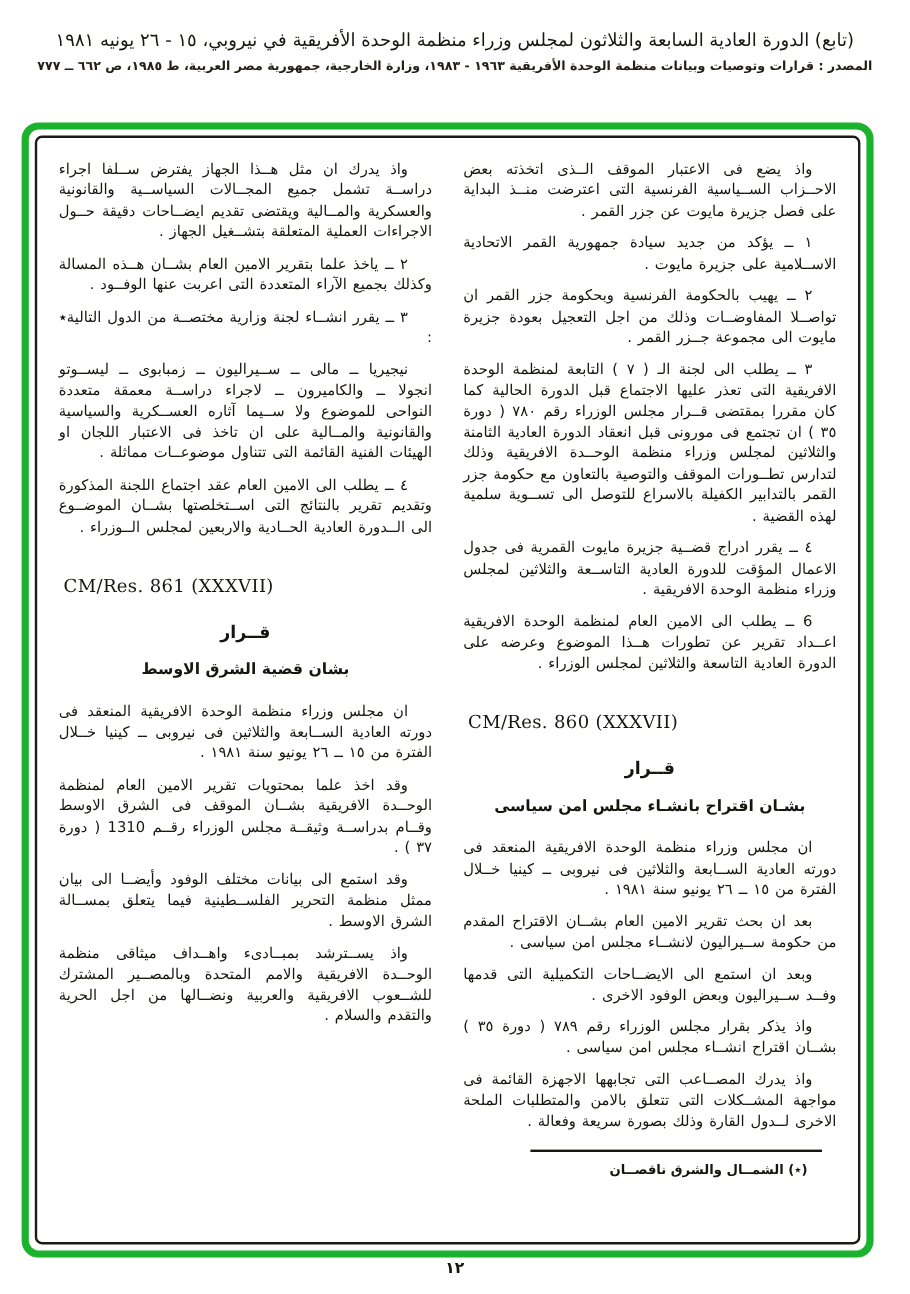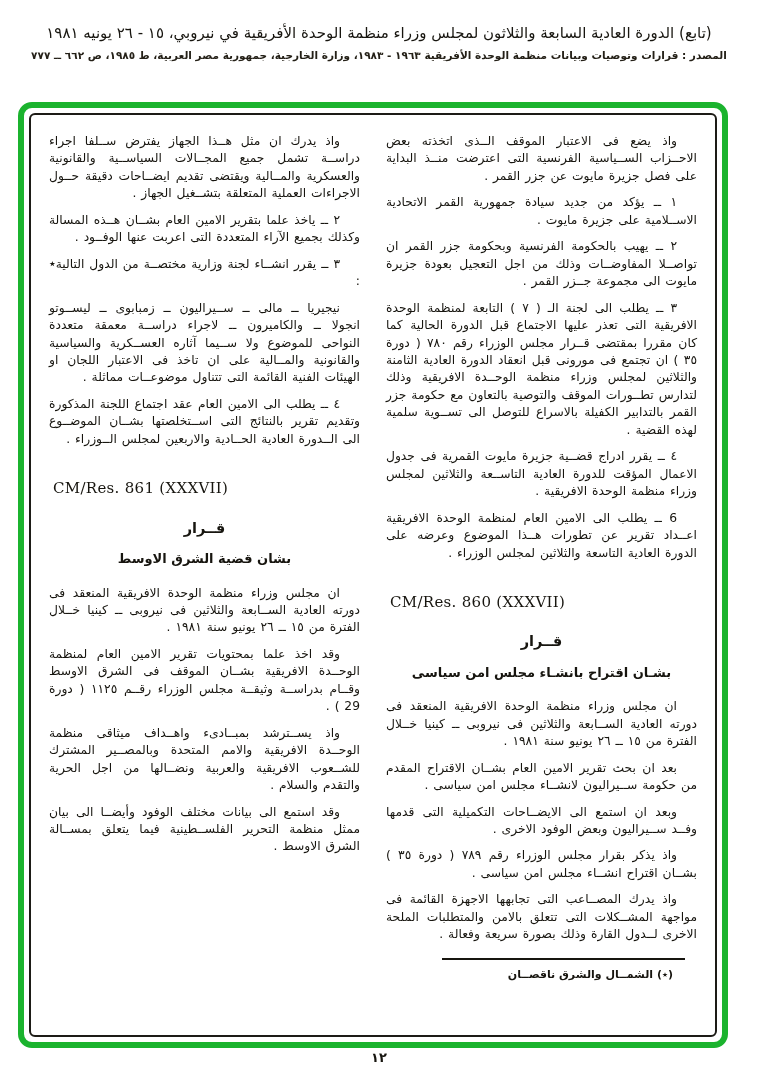--- a/index.html
+++ b/index.html
@@ -79,22 +79,22 @@
         <p class="para">٢ ــ ياخذ علما بتقرير الامين العام بشــان هــذه المسالة وكذلك بجميع الآراء المتعددة التى اعربت عنها الوفــود .</p>
         <p class="para">٣ ــ يقرر انشــاء لجنة وزارية مختصــة من الدول التالية٭ :</p>
         <p class="para">نيجيريا ــ مالى ــ ســيراليون ــ زمبابوى ــ ليســوتو انجولا ــ والكاميرون ــ لاجراء دراســة معمقة متعددة النواحى للموضوع ولا ســيما آثاره العســكرية والسياسية والقانونية والمــالية على ان تاخذ فى الاعتبار اللجان او الهيئات الفنية القائمة التى تتناول موضوعــات مماثلة .</p>
         <p class="para">٤ ــ يطلب الى الامين العام عقد اجتماع اللجنة المذكورة وتقديم تقرير بالنتائج التى اســتخلصتها بشــان الموضــوع الى الــدورة العادية الحــادية والاربعين لمجلس الــوزراء .</p>
 
         <div class="res-num">CM/Res. 861 (XXXVII)</div>
         <div class="res-title">قــرار</div>
         <div class="res-subtitle">بشان قضية الشرق الاوسط</div>
 
         <p class="para">ان مجلس وزراء منظمة الوحدة الافريقية المنعقد فى دورته العادية الســابعة والثلاثين فى نيروبى ــ كينيا خــلال الفترة من ١٥ ــ ٢٦ يونيو سنة ١٩٨١ .</p>
-        <p class="para">وقد اخذ علما بمحتويات تقرير الامين العام لمنظمة الوحــدة الافريقية بشــان الموقف فى الشرق الاوسط وقــام بدراســة وثيقــة مجلس الوزراء رقــم ١١٢٥ ( دورة 29 ) .</p>
+        <p class="para">وقد اخذ علما بمحتويات تقرير الامين العام لمنظمة الوحــدة الافريقية بشــان الموقف فى الشرق الاوسط وقــام بدراســة وثيقــة مجلس الوزراء رقــم 1310 ( دورة ٣٧ ) .</p>
+        <p class="para">وقد استمع الى بيانات مختلف الوفود وأيضــا الى بيان ممثل منظمة التحرير الفلســطينية فيما يتعلق بمســالة الشرق الاوسط .</p>
         <p class="para">واذ يســترشد بمبــادىء واهــداف ميثاقى منظمة الوحــدة الافريقية والامم المتحدة وبالمصــير المشترك للشــعوب الافريقية والعربية ونضــالها من اجل الحرية والتقدم والسلام .</p>
-        <p class="para">وقد استمع الى بيانات مختلف الوفود وأيضــا الى بيان ممثل منظمة التحرير الفلســطينية فيما يتعلق بمســالة الشرق الاوسط .</p>
       </section>
 
     </div>
   </div>
 </div>
 
 <div class="page-number">١٢</div>
 
 </body></html>

